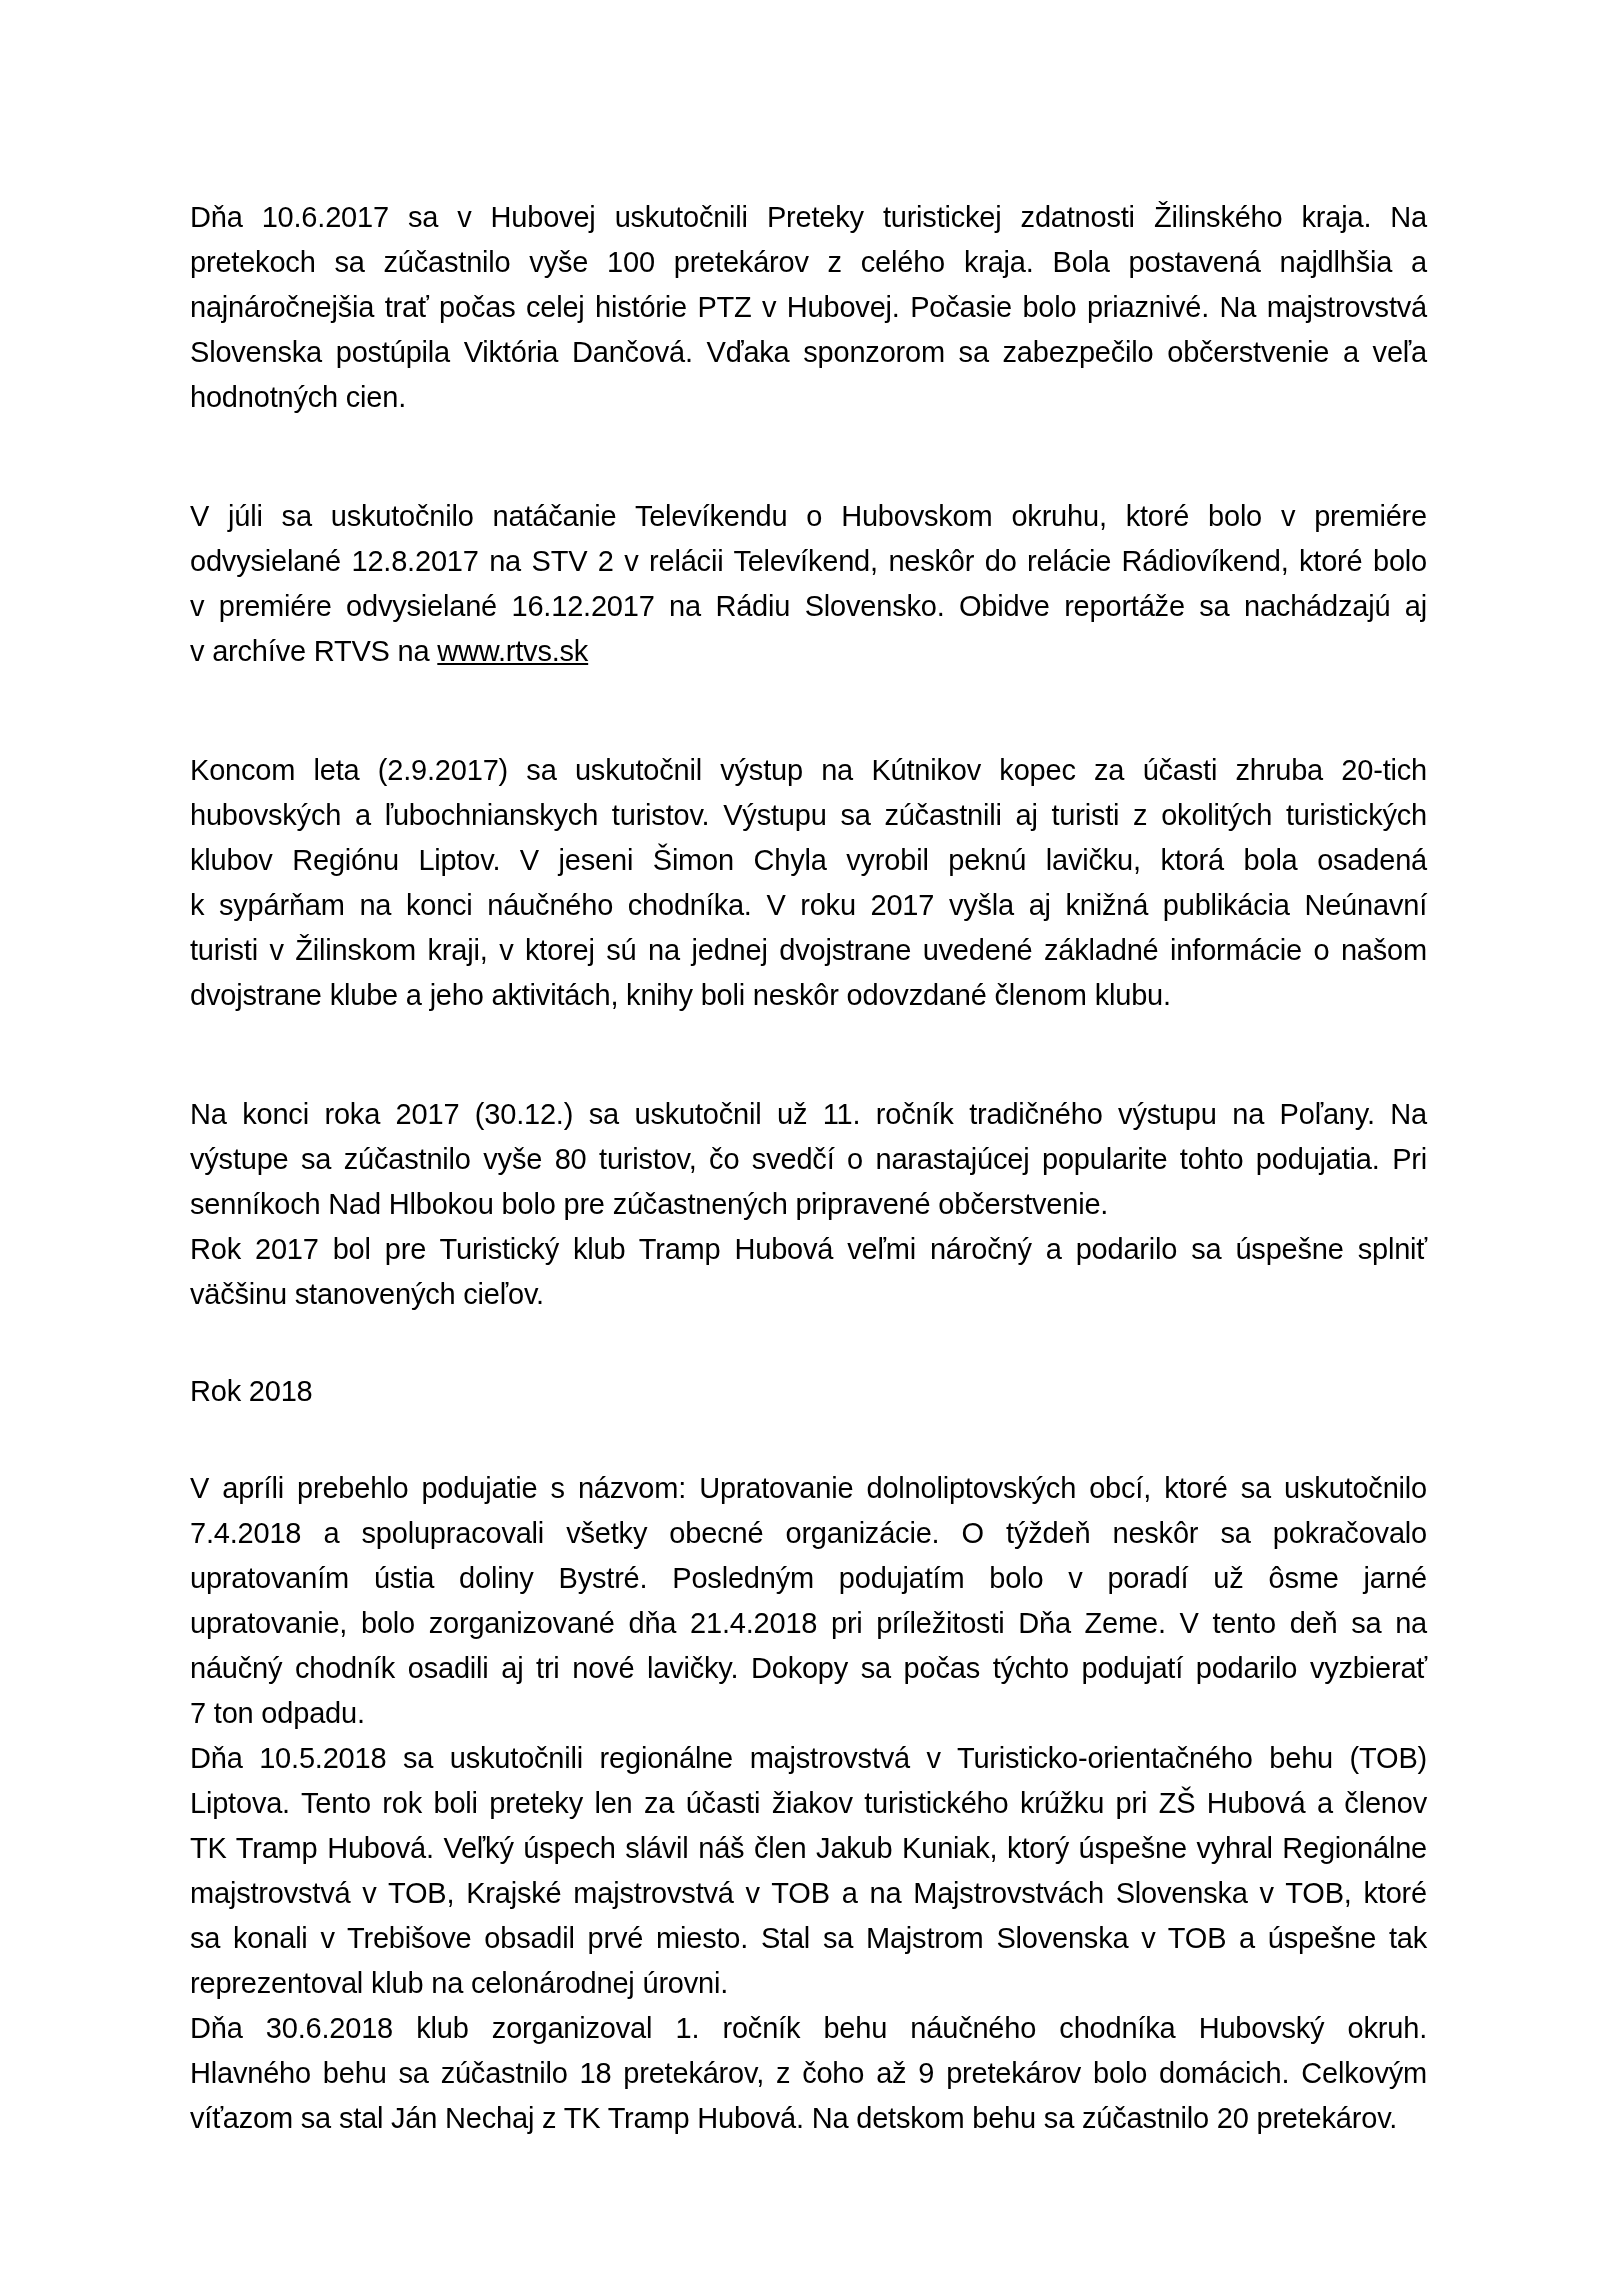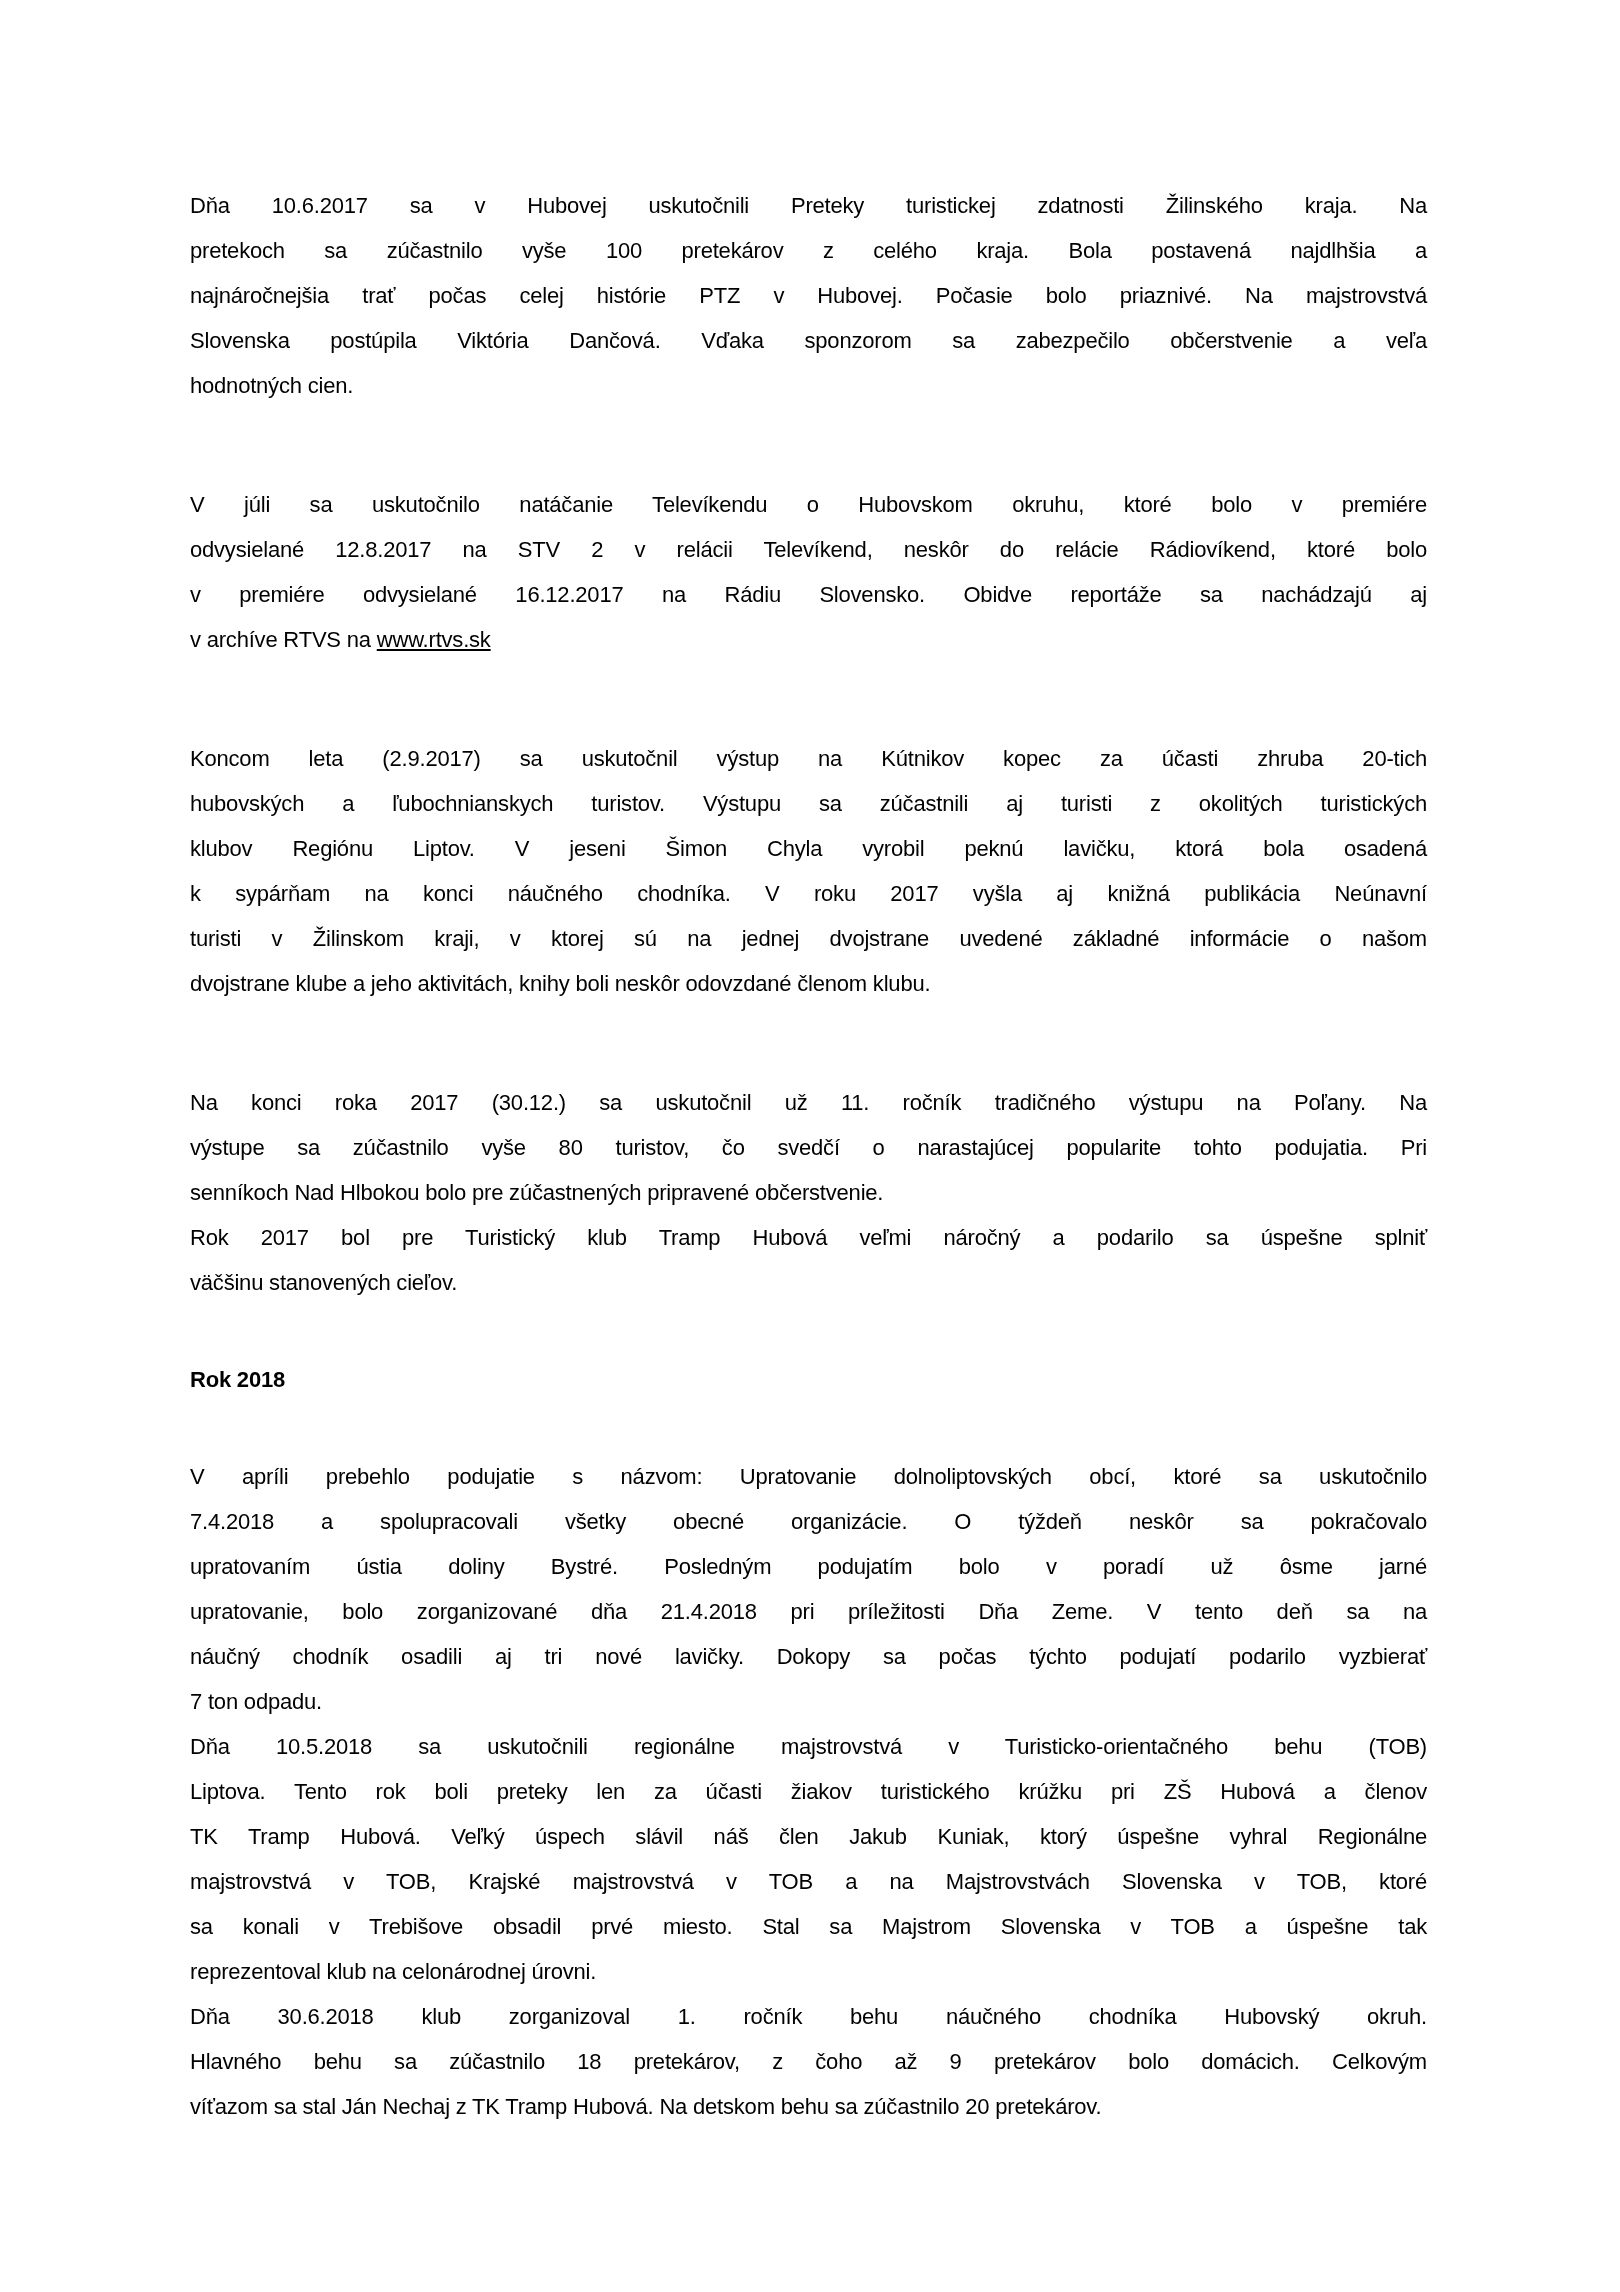--- a/index.html
+++ b/index.html
@@ -11,39 +11,39 @@
     position: relative;
     width: 1620px;
     height: 2293px;
     font-family: "Liberation Sans", sans-serif;
     color: #000000;
     overflow: hidden;
   }
   .doc {
     position: absolute;
     left: 190px;
-    top: 183px;
+    top: 195px;
     width: 1237px;
-    font-size: 22px;
+    font-size: 29px;
     line-height: 45px;
     letter-spacing: -0.2px;
   }
   .para { margin: 0; }
   .para.gap { margin-top: 74px; }
   .ln {
     text-align: justify;
     text-align-last: justify;
   }
   .ln.last {
     text-align-last: left;
   }
   .heading {
     margin-top: 52px;
     margin-bottom: 52px;
-    font-weight: 700;
+    font-weight: 400;
     text-align: left;
   }
   .bold { font-weight: 400; }
   a.link {
     color: #000000;
     text-decoration: underline;
   }
 </style>
 </head>
 <body>

